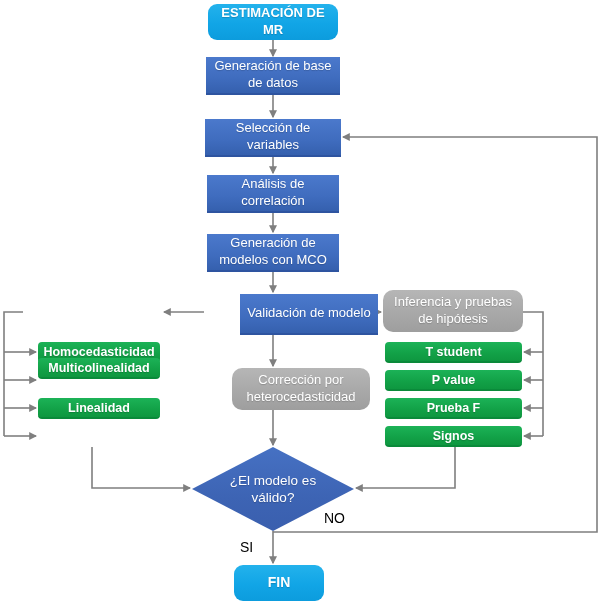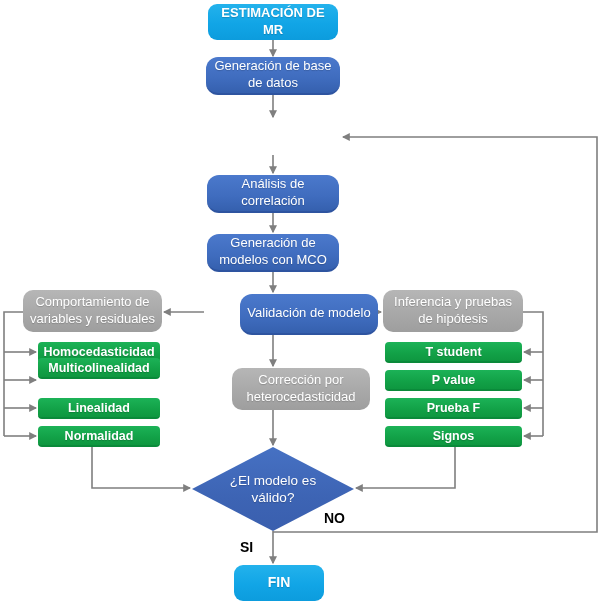--- a/index.html
+++ b/index.html
@@ -13,38 +13,38 @@
     display:flex;align-items:center;justify-content:center;text-align:center;
     color:#fff;font-size:13px;line-height:1.28;padding:18px 3px;
     text-shadow:0 1px 1px rgba(0,0,0,0.18);
   }
   .terminal{
     background:linear-gradient(180deg,#23b2ec 0%,#11a5e6 55%,#0c9cdd 100%);
     border-radius:9px;font-weight:bold;
   }
   .proc{
     background:linear-gradient(180deg,#4b79cc 0%,#3f6cbe 60%,#3560ae 100%);
-    border-bottom:2px solid #2e54a0;border-radius:12px;
+    border-bottom:2px solid #2e54a0;border-radius:0;
   }
   .grp{
     background:linear-gradient(180deg,#b6b6b6 0%,#a7a7a7 60%,#9e9e9e 100%);
     border-radius:10px;
   }
   .chk{
     background:linear-gradient(180deg,#1cb257 0%,#12a147 60%,#0e9740 100%);
     border-bottom:2px solid #0a8a3a;border-radius:4px;
     font-weight:bold;font-size:12.5px;padding:0 16px;
   }
   .diamond{
     clip-path:polygon(50% 0,100% 50%,50% 100%,0 50%);
     background:linear-gradient(180deg,#4671c3 0%,#3d64b4 60%,#3a5fae 100%);
     font-size:13.5px;
   }
   .diamond span{display:block;width:104px;}
-  .blabel{position:absolute;color:#000;font-weight:bold;font-size:14px;text-shadow:none;}
+  .blabel{position:absolute;color:#000;font-weight:normal;font-size:14px;text-shadow:none;}
 
   
   .p-start{left:208px;top:4px;width:130px;height:33px;}
   .p-genbase{left:206px;top:57px;width:134px;height:37px;}
   .p-selvar{left:205px;top:119px;width:136px;height:36px;}
   .p-analisis{left:207px;top:175px;width:132px;height:38px;}
   .p-genmco{left:207px;top:234px;width:132px;height:37px;}
   .p-valid{left:204px;top:294px;width:138px;height:41px;margin-left:36px;}
   .p-comp{left:23px;top:290px;width:139px;height:42px;}
   .p-hom{left:38px;top:342px;width:122px;height:21px;}
@@ -97,32 +97,31 @@
       <polyline points="92,447 92,488 190,488" marker-end="url(#arrow)"></polyline>
       <polyline points="455,447 455,488 356,488" marker-end="url(#arrow)"></polyline>
       <polyline points="273,532 597,532 597,137 343,137" marker-end="url(#arrow)"></polyline>
     </g>
   </svg>
 
   <div class="node terminal p-start">ESTIMACIÓN DE MR</div>
 
   <div class="node proc p-genbase">Generación de base de datos</div>
 
+  <div class="node proc p-selvar">Selección de variables</div>
 
   <div class="node proc p-analisis">Análisis de correlación</div>
 
   <div class="node proc p-genmco">Generación de modelos con MCO</div>
 
   <div class="node proc p-valid">Validación de modelo</div>
 
-  <div class="node grp p-comp">Comportamiento de variables y residuales</div>
   <div class="node chk p-hom">Homocedasticidad</div>
   <div class="node chk p-mul">Multicolinealidad</div>
   <div class="node chk p-lin">Linealidad</div>
-  <div class="node chk p-nor">Normalidad</div>
 
   <div class="node grp p-inf">Inferencia y pruebas de hipótesis</div>
   <div class="node chk p-tstu">T student</div>
   <div class="node chk p-pval">P value</div>
   <div class="node chk p-pruf">Prueba F</div>
   <div class="node chk p-sig">Signos</div>
 
   <div class="node grp p-corr">Corrección por heterocedasticidad</div>
 
   <div class="node diamond p-diamond">

